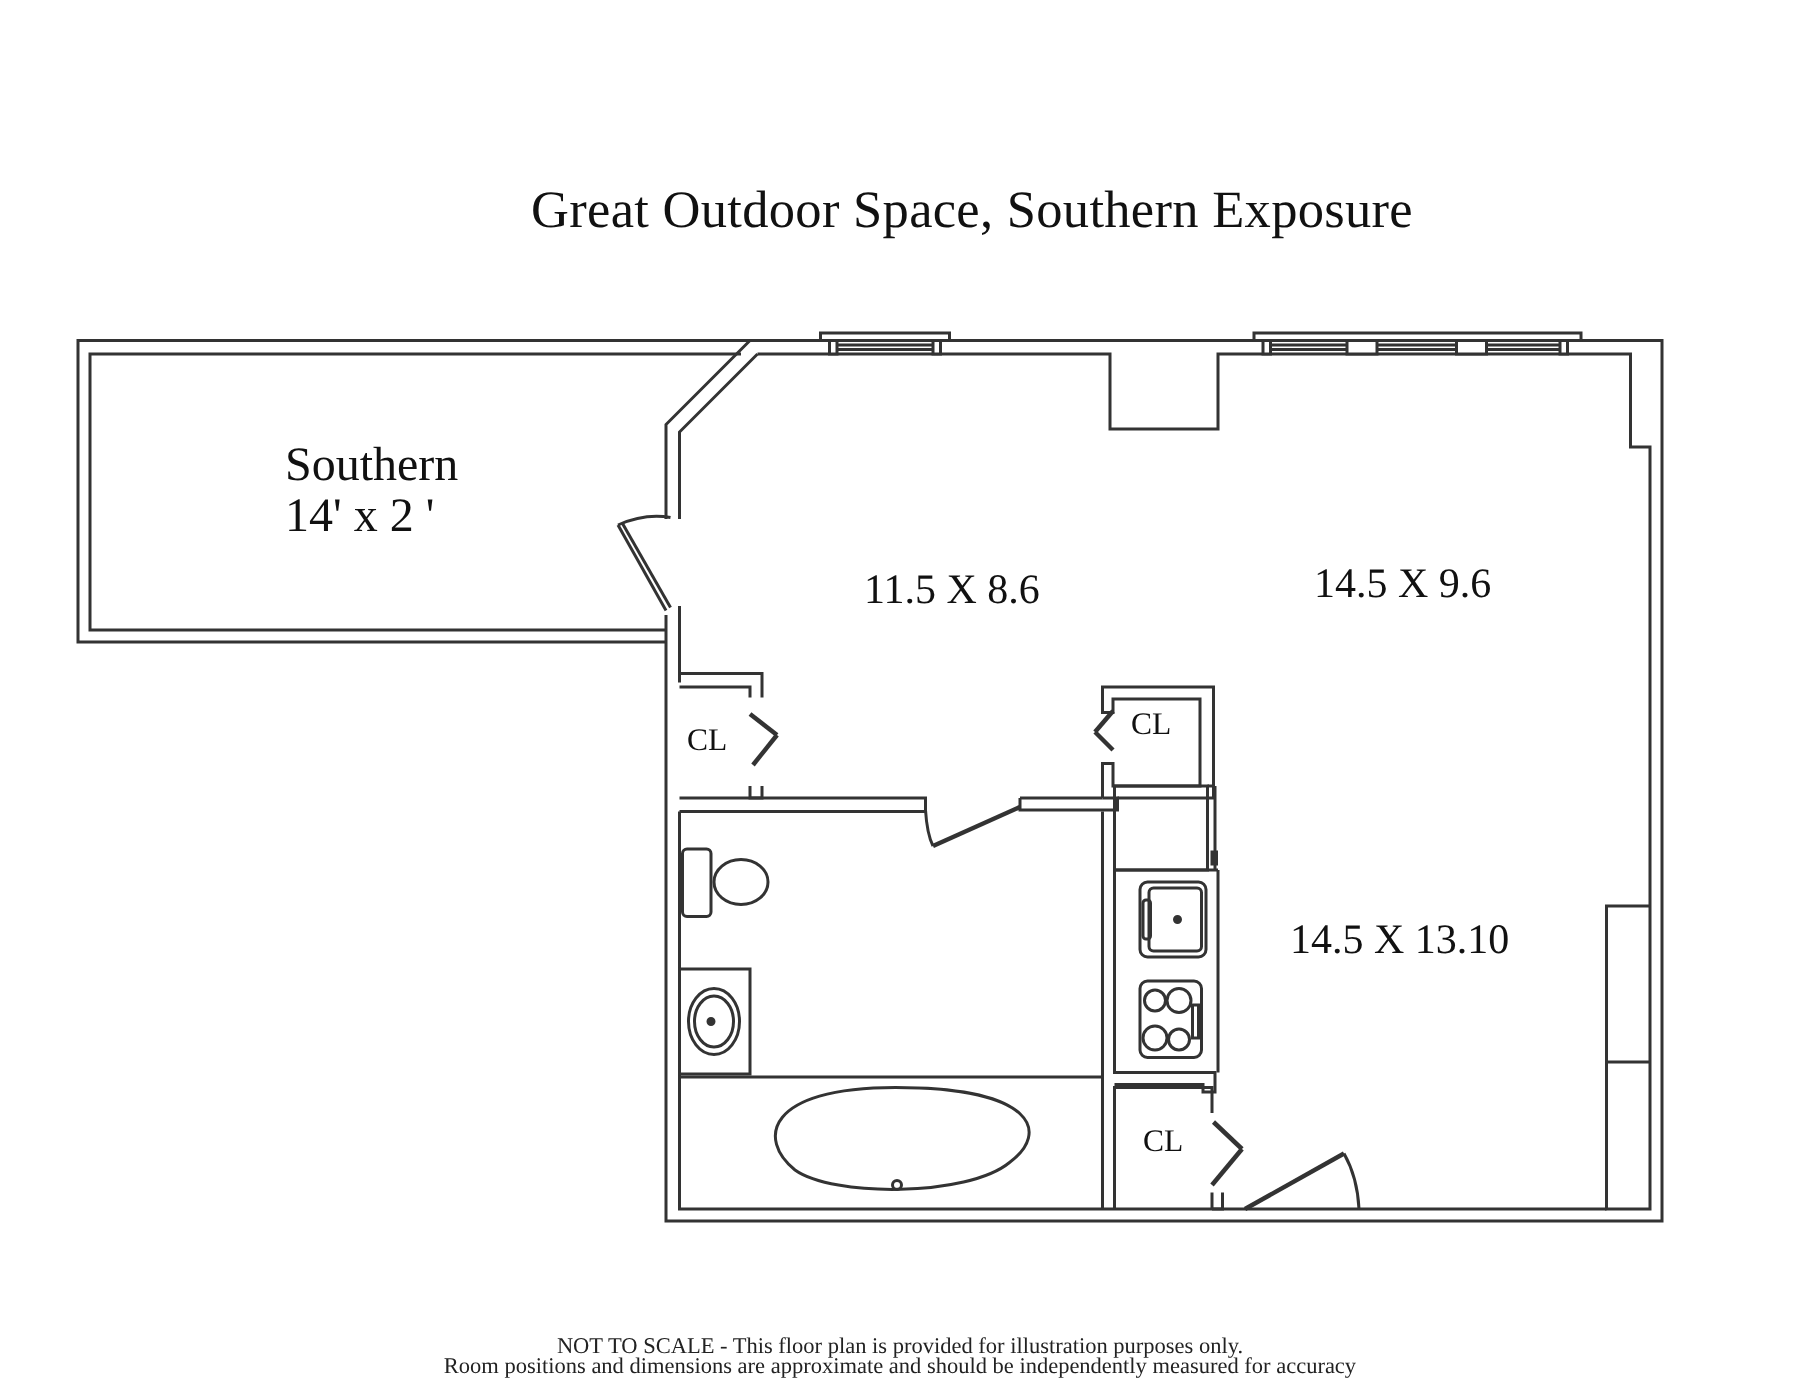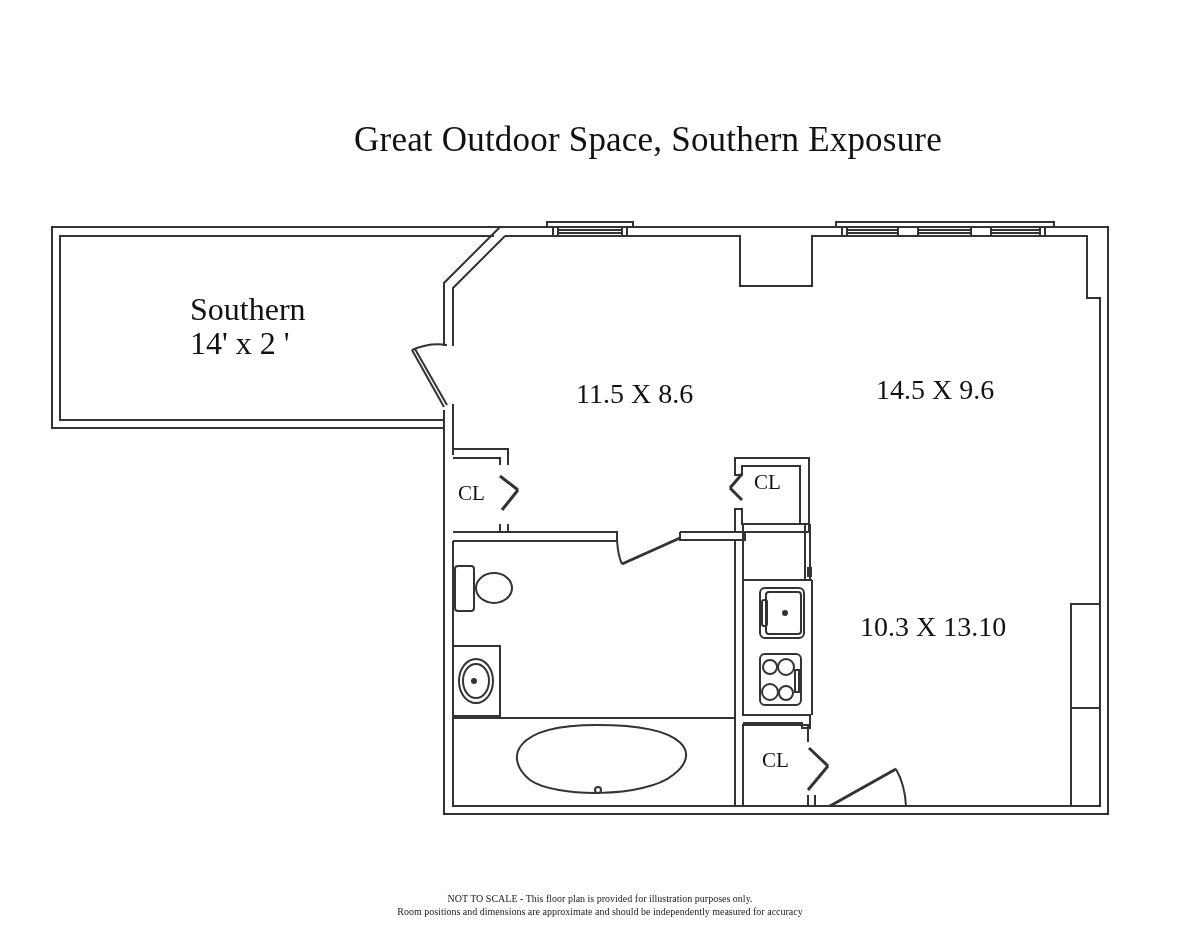--- a/index.html
+++ b/index.html
@@ -3,21 +3,21 @@
 <meta charset="utf-8">
 <style>
   html, body { margin:0; padding:0; background:#ffffff; }
   body { width:1200px; height:927px; position:relative; overflow:hidden; font-family:"Liberation Serif","DejaVu Serif",serif; color:#111; }
   .title { position:absolute; left:0; width:1200px; top:120px; text-align:center; font-size:35px; letter-spacing:0.2px;margin-left:48px; }
   .plan { position:absolute; left:0; top:0; width:1200px; height:927px; }
   .lbl { position:absolute; white-space:nowrap; color:#111; }
   .room-lg { font-size:28px; }
   .terrace-lbl { font-size:32px; line-height:34px; }
   .cl { font-size:21px; }
-  .disclaimer { position:absolute; left:0; width:1200px; top:892px; text-align:center; font-size:10px; line-height:13px; color:#222; }
+  .disclaimer { position:absolute; left:0; width:1200px; top:892px; text-align:center; font-size:15px; line-height:13px; color:#222; }
 </style>
 </head>
 <body>
 
 <div class="title">Great Outdoor Space, Southern Exposure</div>
 
 <svg class="plan" width="1200" height="927" viewBox="0 0 1200 927" xmlns="http://www.w3.org/2000/svg" fill="none" stroke="#333" stroke-width="2">
 
   <g>
     <polyline points="500,227 52,227 52,428 444,428"></polyline>
@@ -145,21 +145,21 @@
     <path d="M896,769 Q905,785 906,806"></path>
   </g>
 </svg>
 
 <div class="lbl terrace-lbl" style="left:190px; top:292px;">
   <div>Southern</div>
   <div>14' x 2 '</div>
 </div>
 <div class="lbl room-lg" style="left:532px; top:378px;margin-left:44px;">11.5 X 8.6</div>
 <div class="lbl room-lg" style="left:876px; top:374px;">14.5 X 9.6</div>
-<div class="lbl room-lg" style="left:860px; top:611px;">10.3 X 13.10</div>
+<div class="lbl room-lg" style="left:860px; top:611px;">14.5 X 13.10</div>
 <div class="lbl cl" style="left:458px; top:481px;">CL</div>
 <div class="lbl cl" style="left:754px; top:470px;">CL</div>
 <div class="lbl cl" style="left:762px; top:748px;">CL</div>
 
 <div class="disclaimer">
   <div>NOT TO SCALE - This floor plan is provided for illustration purposes only.</div>
   <div>Room positions and dimensions are approximate and should be independently measured for accuracy</div>
 </div>
 
 </body></html>

